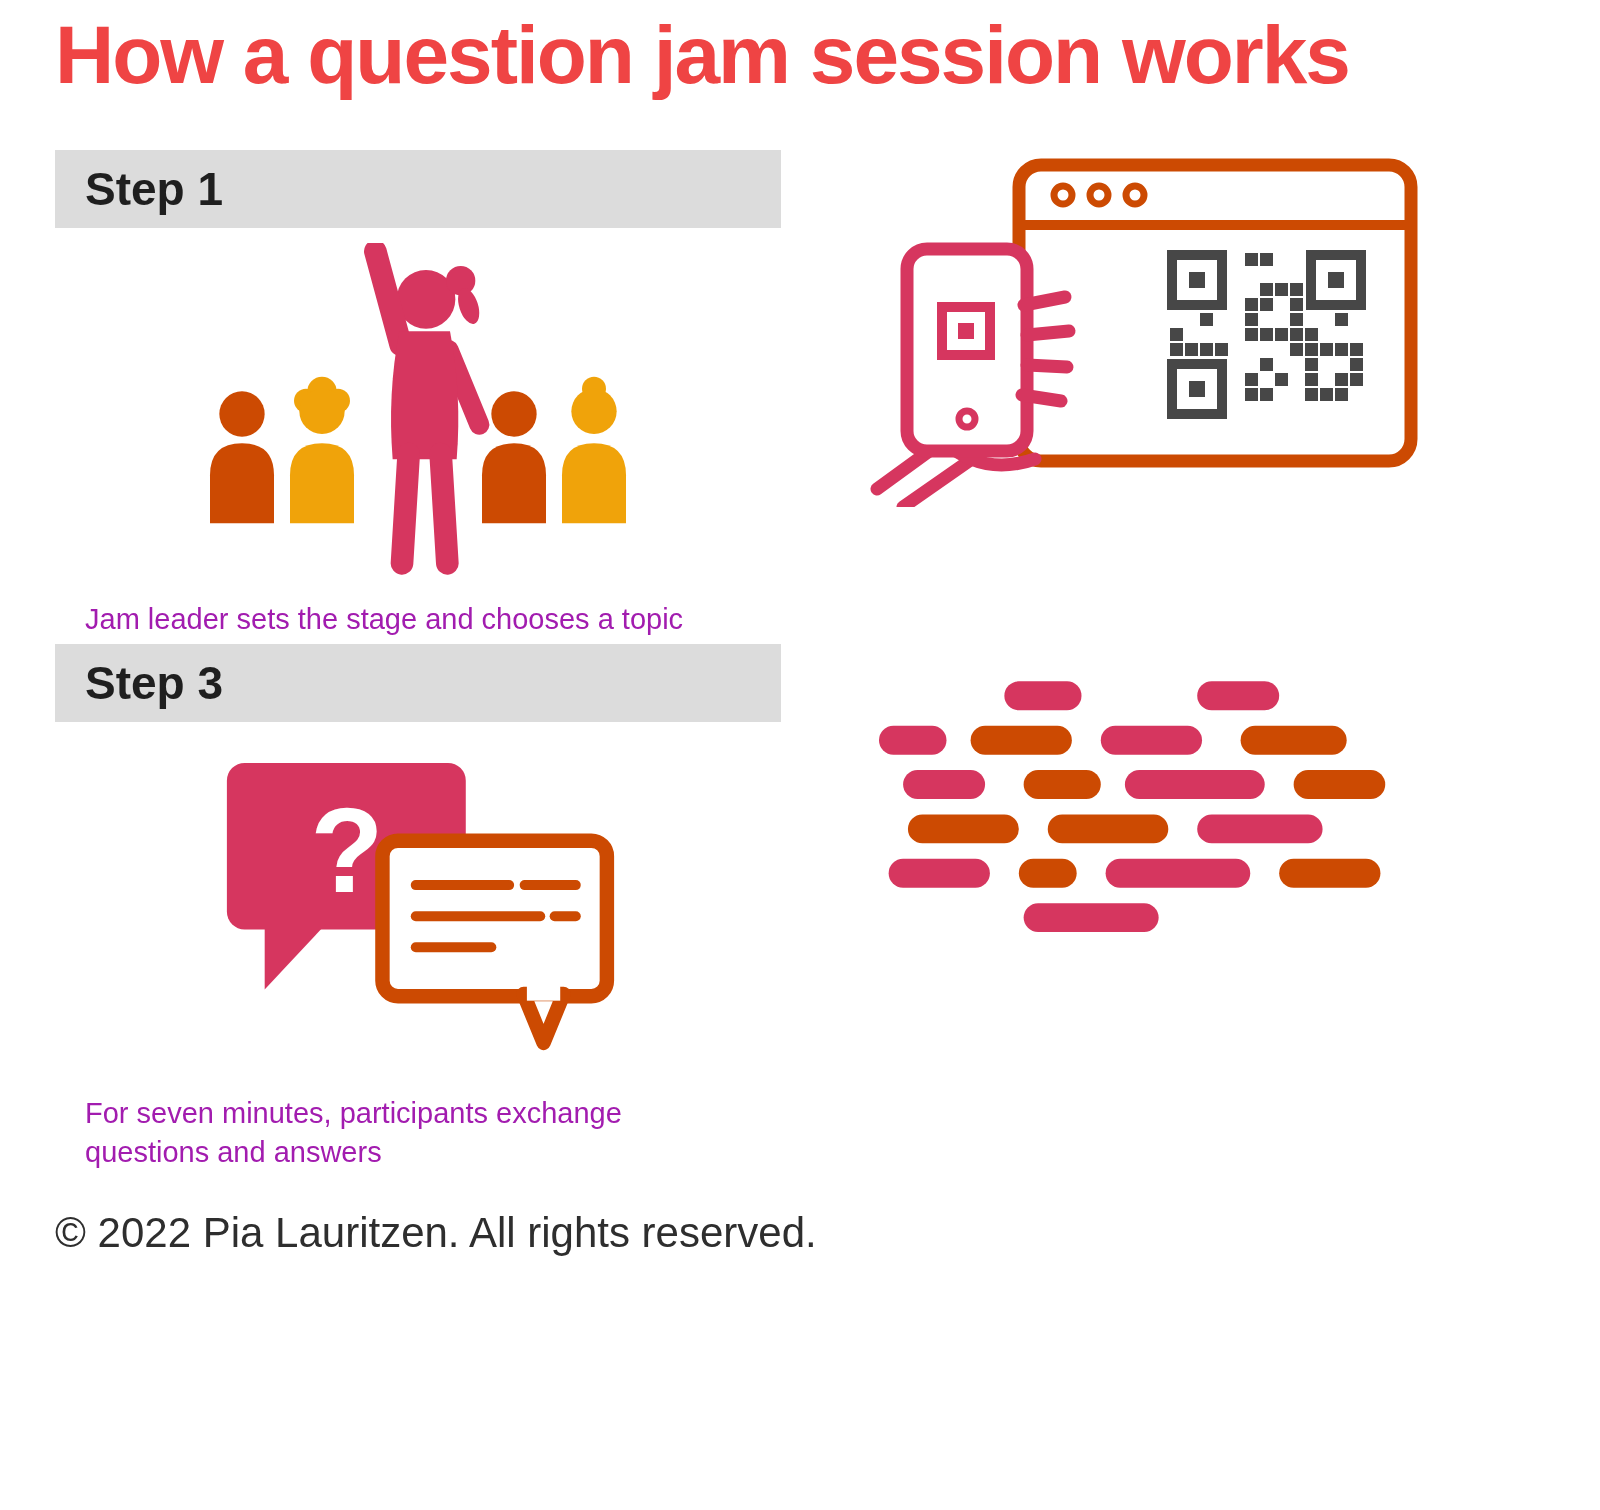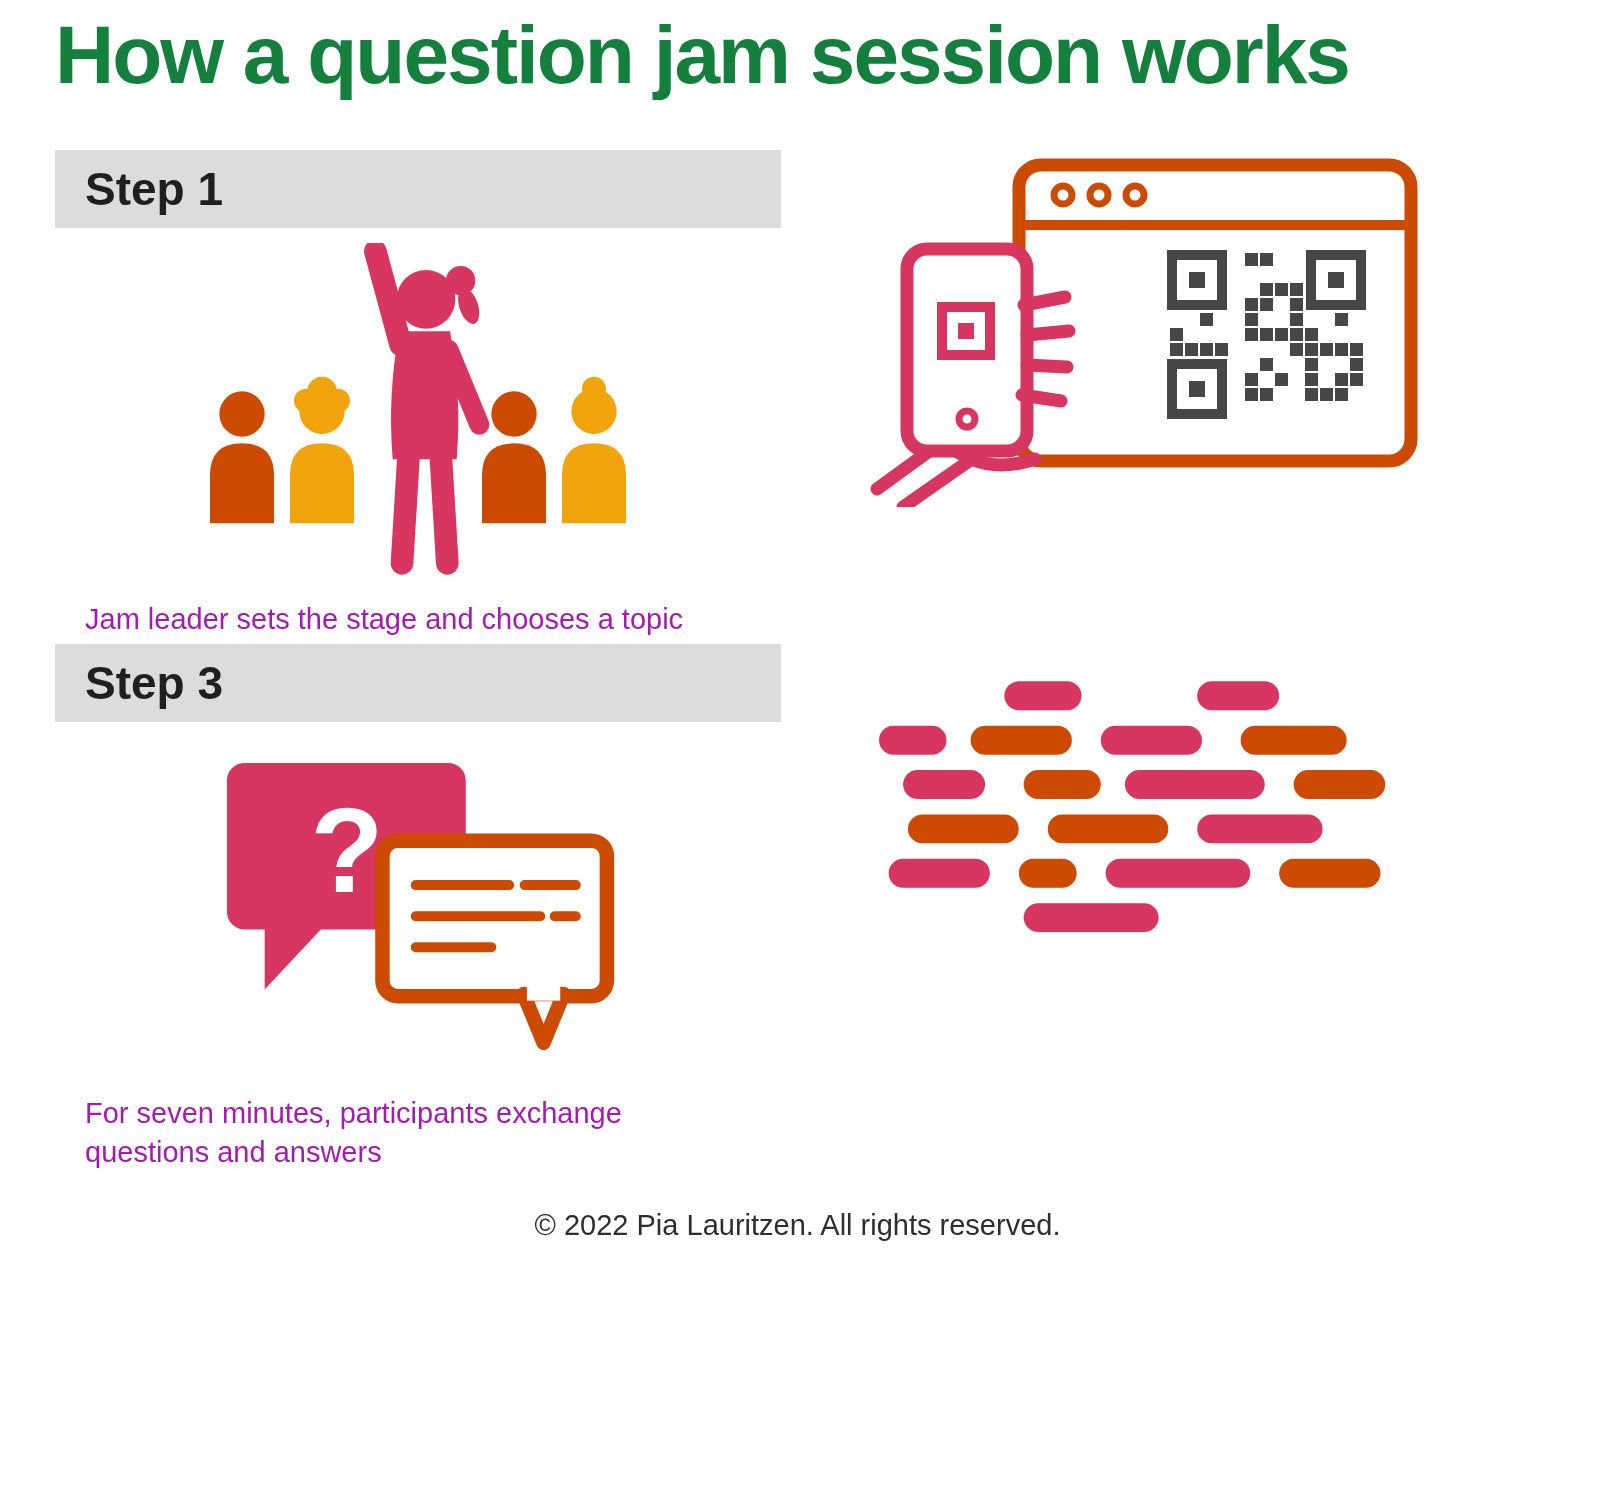--- a/index.html
+++ b/index.html
@@ -2,28 +2,28 @@
 <html style="--crimson: #d6365f; --orange: #cc4a02; --amber: #f0a30a; --header-gray: #dcdcdc; --qr-dark: #474747; --text: #3c3c3c;"><head>
 <meta charset="utf-8">
 <style>
   :root{
     --crimson:#d6365f; --orange:#cc4a02; --amber:#f0a30a;
     --header-gray:#dcdcdc; --qr-dark:#474747; --text:#3c3c3c;
   }
   *{box-sizing:border-box;margin:0;padding:0;}
   html,body{width:1600px;height:1510px;overflow:hidden;background:#fff;}
   body{font-family:"Liberation Sans",sans-serif;color:var(--text);padding:8px 88px 0 55px;}
-  .page-title{font-size:82px;font-weight:bold;color:#15803d;letter-spacing:-2px;margin:0 0 48px 0;}
+  .page-title{font-size:82px;font-weight:bold;color:#ef4444;letter-spacing:-2px;margin:0 0 48px 0;}
   .grid{display:grid;grid-template-columns:1fr 1fr;column-gap:90px;row-gap:72px;gap:6px;}
   .step-header{height:78px;background:var(--header-gray);display:flex;align-items:center;padding-left:30px;}
   .step-label{font-size:46px;font-weight:bold;color:#1f1f1f;}
   .icon-box{height:352px;display:flex;align-items:center;justify-content:center;margin:6px 0 14px 0;}
   .caption{font-size:29px;line-height:1.32;color:#a21caf;padding-left:30px;max-width:630px;}
   .cap-r{max-width:670px;}
-  .footer{margin-top:38px;text-align:center;font-size:29px;color:#2e2e2e;margin-right:-28px;}
+  .footer{margin-top:38px;text-align:left;font-size:42px;color:#2e2e2e;margin-right:-28px;}
   
   .f-crimson{fill:var(--crimson)} .f-orange{fill:var(--orange)} .f-amber{fill:var(--amber)}
   .f-white{fill:#fff} .f-dark{fill:var(--qr-dark)} .nf{fill:none}
   .s-crimson{stroke:var(--crimson)} .s-orange{stroke:var(--orange)} .s-dark{stroke:var(--qr-dark)}
   .qr-cell{fill:var(--qr-dark)}
   .qmark{font-family:"Liberation Sans",sans-serif;font-weight:bold;font-size:108px;fill:#fff;}
 </style>
 </head>
 <body>
 

